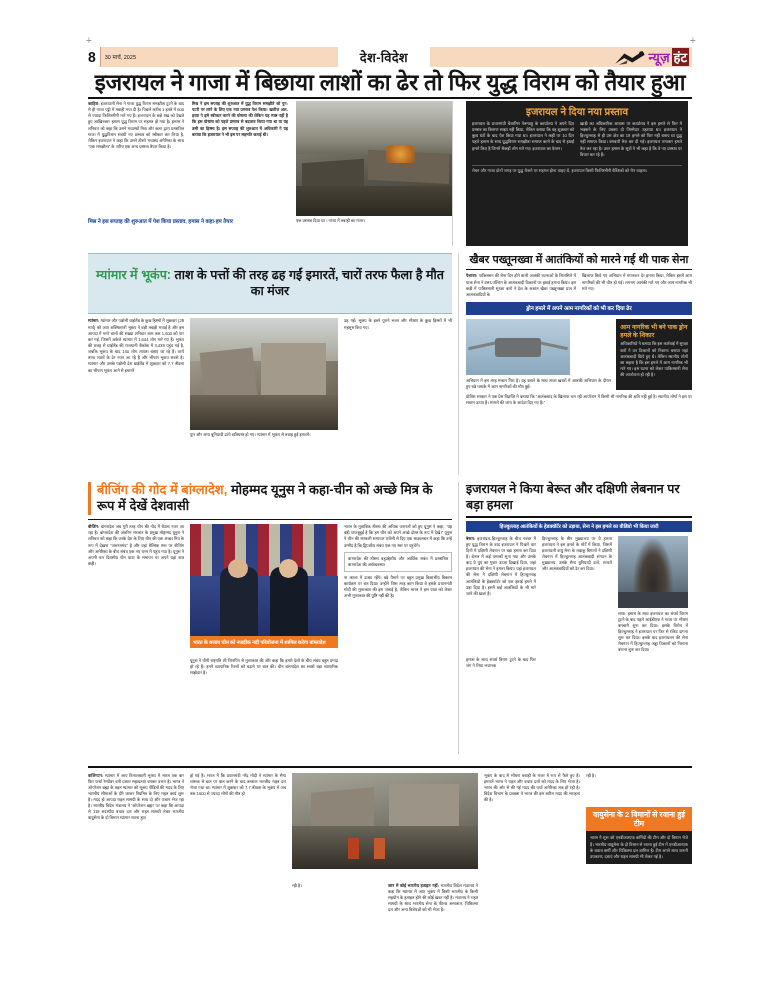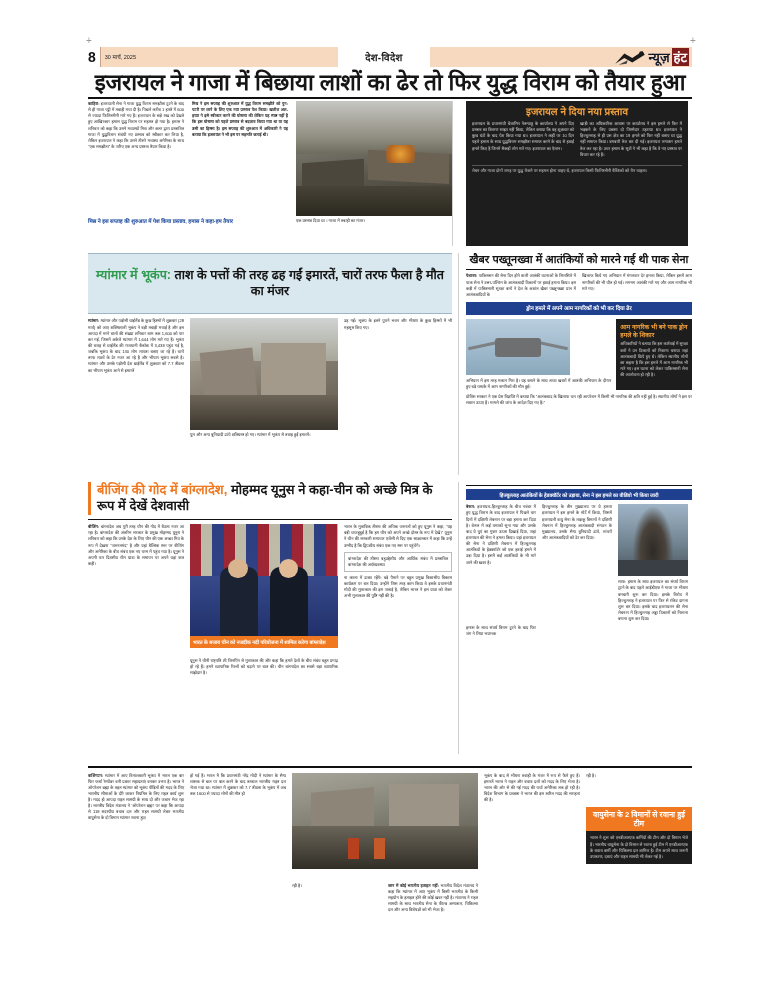--- a/index.html
+++ b/index.html
@@ -25,31 +25,31 @@
   .pg-num{
     background:#fff;color:#111;font-weight:bold;font-size:14px;
     display:flex;align-items:center;padding-right:4px;
   }
   .pg-date{
     background:#f7d9c0;color:#222;font-size:5.5px;display:flex;align-items:center;
     padding:0 4px;border-left:1px solid #c9a387;flex:0 0 120px;
   }
   .mh-bar{background:#f7d9c0;flex:1;}
   .mh-section{
-    background:#fff;font-size:10px;font-weight:bold;color:#1a1a1a;
+    background:#fff;font-size:13px;font-weight:bold;color:#1a1a1a;
     display:flex;align-items:center;justify-content:center;flex:0 0 92px;
     letter-spacing:.3px;
     text-align:center;
   }
   .mh-logo{
     background:#f7d9c0;flex:0 0 150px;display:flex;align-items:center;
     justify-content:flex-end;gap:2px;padding-right:3px;position:relative;
   }
   .logo-bird{width:34px;height:17px;position:relative;flex:0 0 34px;}
-  .logo-text{font-size:13px;font-weight:bold;color:#0f172a;}
+  .logo-text{font-size:13px;font-weight:bold;color:#a21caf;}
   .logo-text2{font-size:13px;font-weight:bold;color:#fff;background:#7f1d1d;padding:0 2px;}
 
   
   .lead-hl{
     position:absolute;left:88px;top:70px;width:604px;
     font-size:22.5px;font-weight:bold;color:#151515;text-align:center;
     letter-spacing:-.2px;line-height:1.15;
   }
   .hr-lead{left:88px;top:97px;width:604px;height:1.6px;background:#111;position:absolute;}
 
@@ -318,20 +318,21 @@
       <div class="dark">
         <div class="dh">आम नागरिक भी बने पाक ड्रोन हमले के शिकार</div>
         <div class="tx">अधिकारियों ने बताया कि इस कार्रवाई में सुरक्षा बलों ने उन ठिकानों को निशाना बनाया जहां आतंकवादी छिपे हुए थे। लेकिन स्थानीय लोगों का कहना है कि इस हमले में आम नागरिक भी मारे गए। इस घटना को लेकर पाकिस्तानी सेना की आलोचना हो रही है।</div>
       </div>
     </div>
     <div class="tx" style="margin-top:4px;">प्रोविंस सरकार ने एक प्रेस विज्ञप्ति में बताया कि "आतंकवाद के खिलाफ चल रही आपरेशन में किसी भी नागरिक की क्षति नहीं हुई है। स्थानीय लोगों ने इस पर सवाल उठाए हैं। मामले की जांच के आदेश दिए गए हैं।"</div>
   </div>
   <div class="vsep" style="left:458px;top:482px;height:272px;"></div>
 
   <div id="s6">
+    <div class="hl">इजरायल ने किया बेरूत और दक्षिणी लेबनान पर बड़ा हमला</div>
     <div class="hr"></div>
     <div class="banner">हिज्बुल्लाह आतंकियों के हेडक्वॉर्टर को उड़ाया, सेना ने इस हमले का वीडियो भी किया जारी</div>
     <div class="cols">
       <div class="col tx"><b>बेरूत:</b> इजरायल-हिज्बुल्लाह के बीच नवंबर में हुए युद्ध विराम के बाद इजरायल ने पिछले चार दिनों में दक्षिणी लेबनान पर बड़ा हमला कर दिया है। बेरूत में कई धमाकों सुना गया और उसके बाद ये धुएं का गुबार उठता दिखाई दिया, जहां इजरायल की सेना ने हमला किया। यहां इजरायल की सेना ने दक्षिणी लेबनान में हिज्बुल्लाह आतंकियों के हेडक्वॉर्टर को एक हवाई हमले में उड़ा दिया है। इसमें कई आतंकियों के भी मारे जाने की खबर है।</div>
       <div class="col tx">हिज्बुल्लाह के तीन मुख्यालय पर ये हमला इजरायल ने इस हमले के मोर्टे में किया, जिसमें इजरायली वायु सेना के लड़ाकू विमानों ने दक्षिणी लेबनान में हिज्बुल्लाह आतंकवादी संगठन के मुख्यालय, उसके सैन्य बुनियादी ढांचे, लांचरों और आतंकवादियों को ढेर कर दिया।</div>
       <div class="col">
         <div class="ph">
           <div class="plume"></div>
             <div class="city"></div>
         </div>

